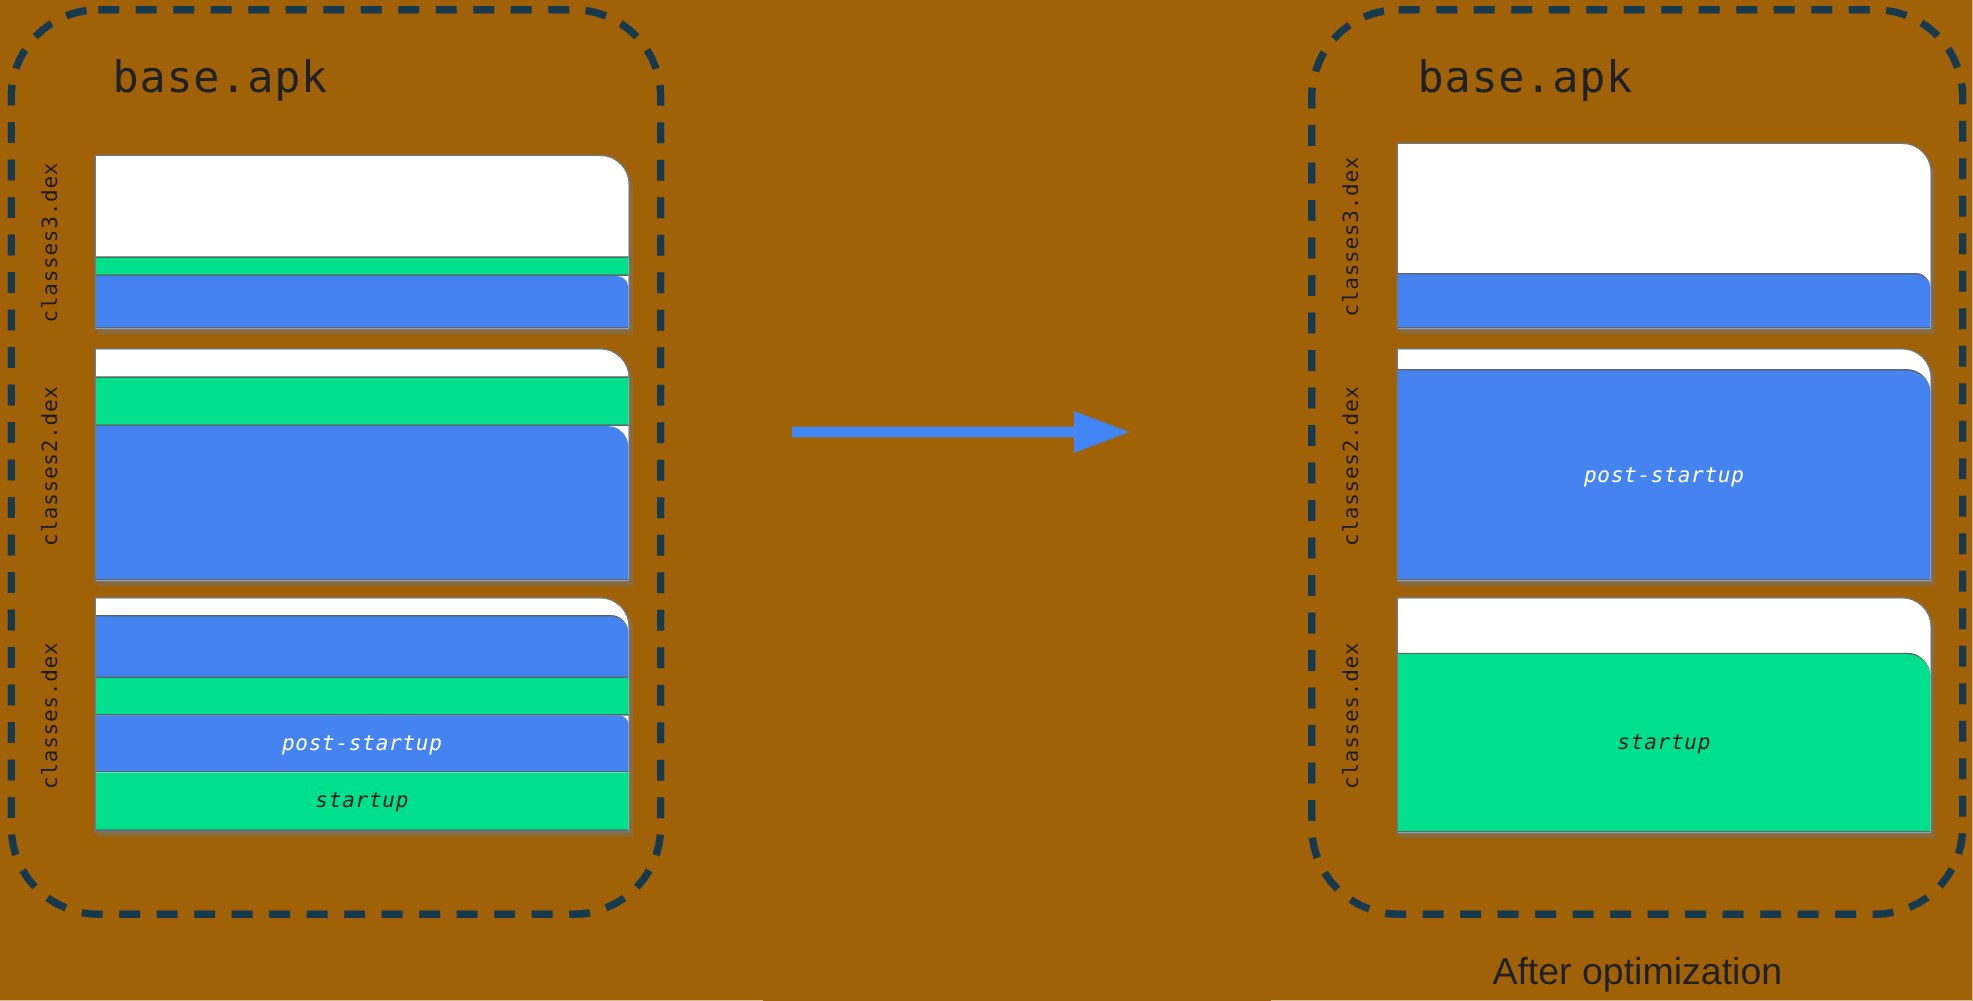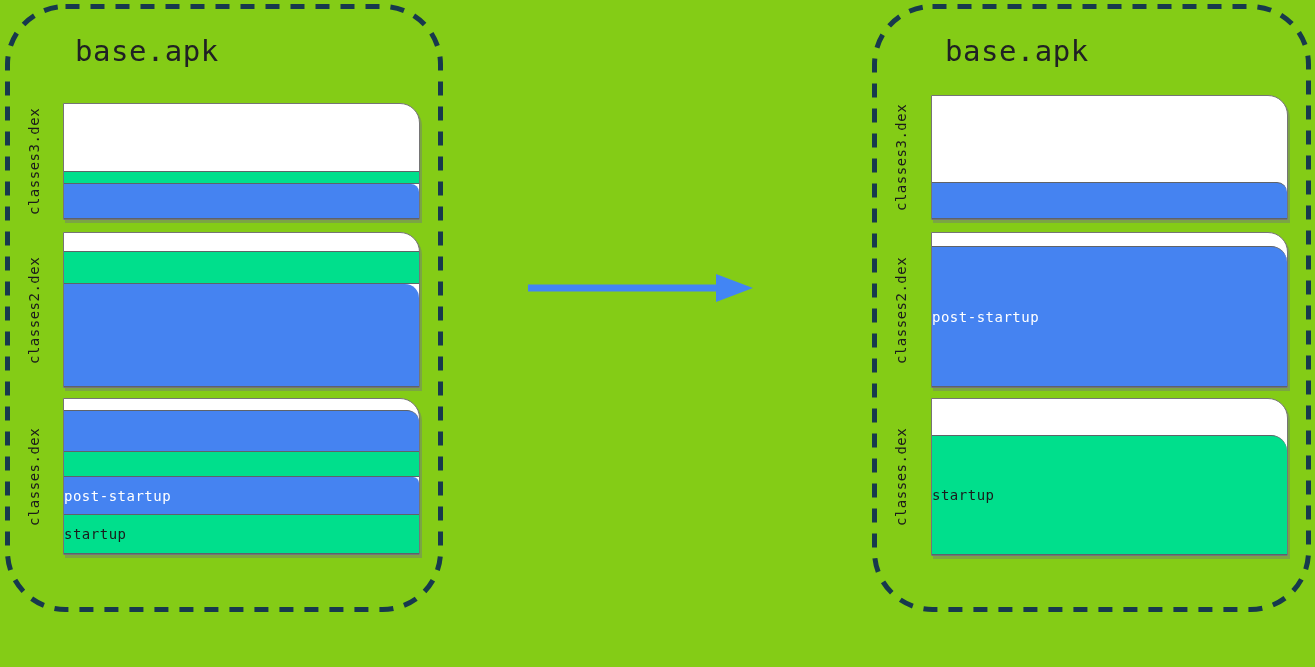--- a/index.html
+++ b/index.html
@@ -1,20 +1,20 @@
 <!DOCTYPE html>
 <html><head>
 <meta charset="utf-8">
 <style>
   html, body { margin: 0; padding: 0; background: #ffffff; }
   .canvas {
     position: relative;
     width: 1315px;
     height: 667px;
-    background: #84cc16;
+    background: #a16207;
     overflow: hidden;
     font-family: "Liberation Sans", sans-serif;
     color: #202124;
   }
   .panel { position: absolute; top: 4px; height: 608px; }
   .panel.before { left: 5px;   width: 438px; }
   .panel.after  { left: 872px; width: 439px; }
   .panel-border { position: absolute; left: 0; top: 0; }
 
   .apk-title {
@@ -68,21 +68,23 @@
   .panel.after  .page { left: 59px; }
 
   .band {
     width: 100%;
     box-sizing: border-box;
     border: 1.5px solid #5f6368;
     border-left: none;
     border-right: none;
     display: flex;
     align-items: center;
+    justify-content: center;
     flex: 0 0 auto;
+    font-style: italic;
   }
   .band + .band { border-top: none; }
 
   .band-label {
     font-family: "DejaVu Sans Mono", "Liberation Mono", monospace;
     font-size: 14px;
     letter-spacing: 0.5px;
     white-space: nowrap;
   }
   .band-label.light { color: #ffffff; }
@@ -174,14 +176,15 @@
     <div class="file-row" style="top:394px; height:158px">
       <div class="file-label">classes.dex</div>
       <div class="page">
           <div class="band" style="height: 120px; background: rgb(0, 223, 140); border-top-right-radius: 16px;">
             <span class="band-label dark">startup</span>
           </div>
         </div>
     </div>
   </section>
 
+  <div class="caption after-caption">After optimization</div>
 
 </div>
 
 </body></html>

